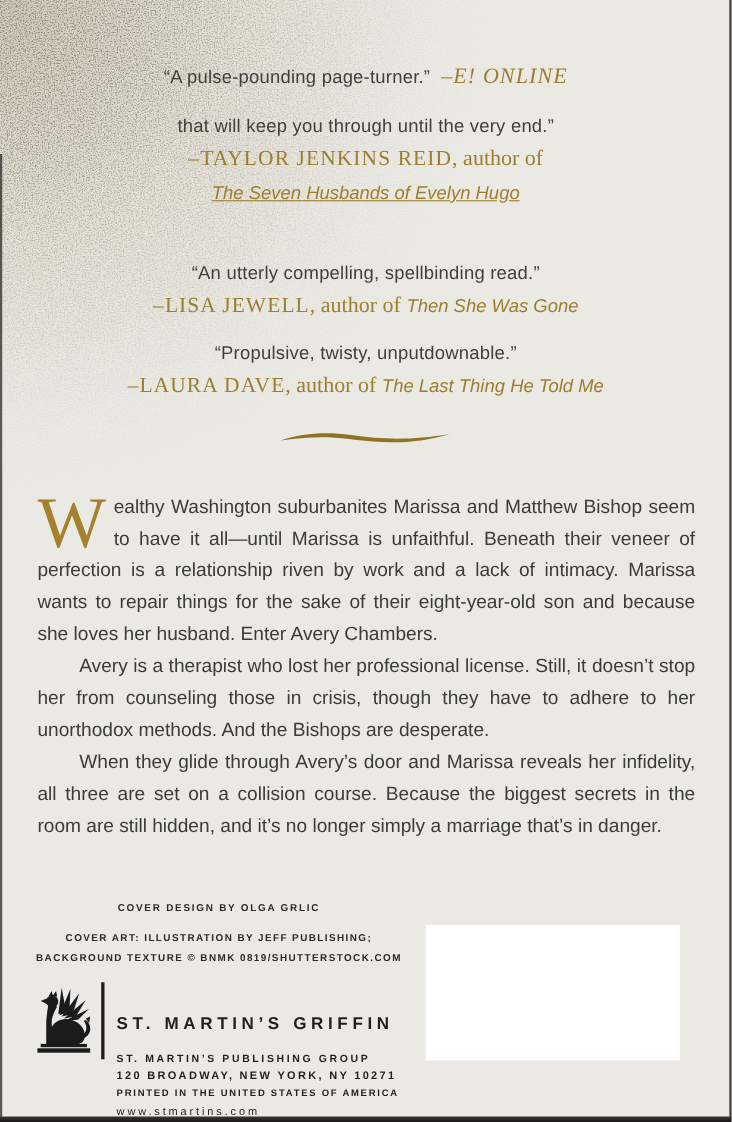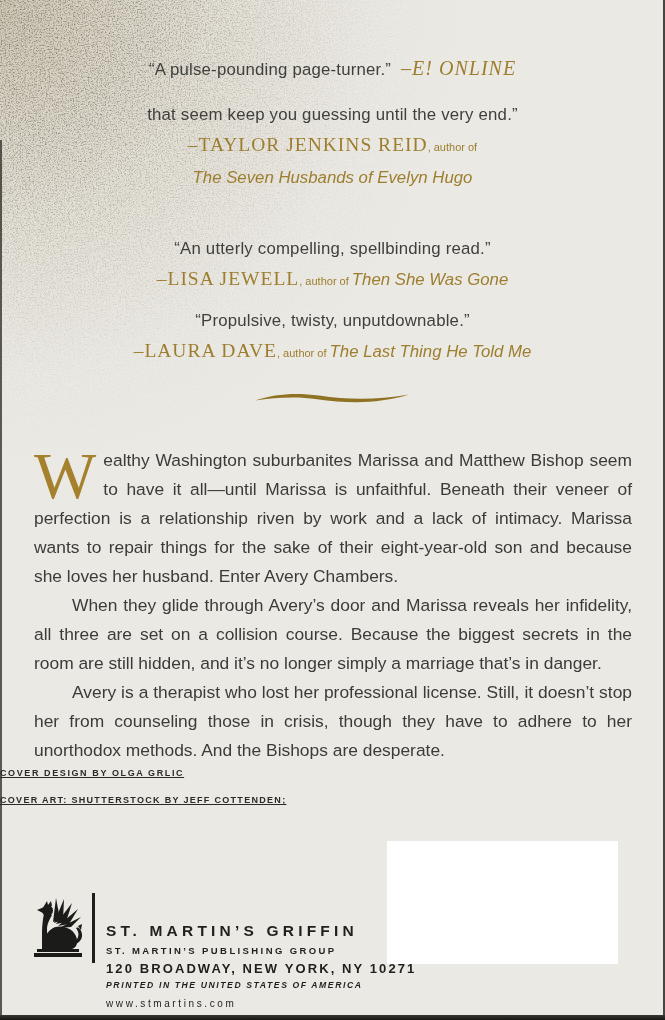--- a/index.html
+++ b/index.html
@@ -20,24 +20,24 @@
   .edge-left{left:0;top:140px;bottom:0;width:2px;}
   .edge-right{right:0;top:0;bottom:0;width:2px;background:rgba(42,40,36,0.85);}
   .edge-bottom{left:0;right:0;bottom:0;height:5px;background:linear-gradient(#3a3833,#181713);}
 
   
   .qblock{position:absolute;left:0;width:665px;text-align:center;}
   .qline{font-size:16.8px;line-height:29px;color:#3f3f3c;letter-spacing:0.2px;}
   .gold{color:#9d7e2f;}
   .src-serif-it{font-family:"Liberation Serif", serif;font-style:italic;font-size:20px;letter-spacing:1px;margin-left:10px;}
   .aname{font-family:"Liberation Serif", serif;font-size:19.5px;letter-spacing:1px;}
-  .arole{font-size:11px;}
+  .arole{font-size:20px;font-family:Liberation Serif, serif;}
   .awork{font-style:italic;font-size:16.8px;}
   .attr-line{line-height:31px;}
-  .work-line{line-height:30px;}
+  .work-line{line-height:30px;text-decoration:underline;}
   .q1{top:55px;}
   .q2{top:100px;}
   .q3{top:234px;}
   .q4{top:306px;}
 
   .swoosh{position:absolute;top:390px;left:253px;}
 
   
   .synopsis{
     position:absolute;top:446px;left:34px;width:598px;
@@ -49,35 +49,35 @@
   .dropcap{
     float:left;
     font-family:"Liberation Serif", serif;
     font-size:66px;line-height:54px;
     color:#a5812d;
     margin:3px 7px 0 0;
   }
 
   
   .credits{
-    position:absolute;top:768px;left:0;width:398px;text-align:left;
-    font-weight:bold;color:#2a2a27;text-decoration:underline;
+    position:absolute;top:820px;left:0;width:398px;text-align:center;
+    font-weight:bold;color:#2a2a27;
   }
   .credit-1{font-size:9px;letter-spacing:1.6px;margin-bottom:13px;}
   .credit-2{font-size:9px;letter-spacing:1.3px;line-height:18.5px;}
 
   
   .publisher{position:absolute;left:33px;top:886px;width:330px;}
   .griffin{position:absolute;left:0;top:6px;}
   .pub-rule{position:absolute;left:59px;top:7px;width:2.5px;height:70px;background:#1e1e1c;}
   .pub-text{position:absolute;left:73px;top:0;white-space:nowrap;color:#1f1f1d;}
   .imprint{font-size:15.5px;font-weight:bold;letter-spacing:4.2px;line-height:20px;margin-top:35px;}
-  .pgroup{font-size:9.5px;font-weight:bold;letter-spacing:2.4px;margin-top:4px;}
-  .paddr{font-size:13px;font-weight:bold;letter-spacing:2.1px;margin-top:4.5px;}
-  .pprint{font-size:8.6px;font-weight:bold;letter-spacing:1.6px;margin-top:4.5px;font-style:italic;}
+  .pgroup{font-size:9.5px;font-weight:bold;letter-spacing:2.4px;margin-top:16px;}
+  .paddr{font-size:10px;font-weight:bold;letter-spacing:2.1px;margin-top:4.5px;}
+  .pprint{font-size:8.6px;font-weight:bold;letter-spacing:1.6px;margin-top:4.5px;}
   .psite{font-size:10px;font-weight:normal;letter-spacing:2.6px;margin-top:8px;}
 
   .barcode-box{
     position:absolute;left:387px;top:841px;width:231px;height:123px;
     background:#ffffff;
   }
 </style>
 </head>
 <body>
 
@@ -106,48 +106,49 @@
     <g mask="url(#gmask)">
       <rect width="480" height="480" filter="url(#gf)"></rect>
     </g>
   </svg>
 
   <div class="qblock q1">
     <span class="qline">“A pulse-pounding page-turner.”</span><span class="gold src-serif-it">–E! ONLINE</span>
   </div>
 
   <div class="qblock q2">
-    <div class="qline">that seem keep you guessing until the very end.”</div>
+    <div class="qline">that will keep you through until the very end.”</div>
     <div class="attr-line gold"><span class="aname">–TAYLOR JENKINS REID</span><span class="arole">, author of</span></div>
     <div class="work-line gold awork">The Seven Husbands of Evelyn Hugo</div>
   </div>
 
   <div class="qblock q4">
     <div class="qline">“Propulsive, twisty, unputdownable.”</div>
     <div class="attr-line gold"><span class="aname">–LAURA DAVE</span><span class="arole">, author of </span><span class="awork">The Last Thing He Told Me</span></div>
   </div>
 
   <div class="qblock q3">
     <div class="qline">“An utterly compelling, spellbinding read.”</div>
     <div class="attr-line gold"><span class="aname">–LISA JEWELL</span><span class="arole">, author of </span><span class="awork">Then She Was Gone</span></div>
   </div>
 
   <svg class="swoosh" width="158" height="16" viewBox="0 0 158 16" aria-hidden="true">
     <path d="M2,10.5 C22,3.5 44,2.5 66,5.5 C96,9.8 122,10.2 156,4.5 C126,13.8 96,13.6 64,9.2 C42,6.2 22,7.8 2,10.5 Z" fill="#8f7224"></path>
   </svg>
 
   <div class="synopsis">
     <p><span class="dropcap">W</span><span>ealthy Washington suburbanites Marissa and Matthew Bishop seem to have it all—until Marissa is unfaithful. Beneath their veneer of perfection is a relationship riven by work and a lack of intimacy. Marissa wants to repair things for the sake of their eight-year-old son and because she loves her husband. Enter Avery Chambers.</span></p>
+    <p class="p-indent">Avery is a therapist who lost her professional license. Still, it doesn’t stop her from counseling those in crisis, though they have to adhere to her unorthodox methods. And the Bishops are desperate.</p>
     <p class="p-indent">When they glide through Avery’s door and Marissa reveals her infidelity, all three are set on a collision course. Because the biggest secrets in the room are still hidden, and it’s no longer simply a marriage that’s in danger.</p>
-    <p class="p-indent">Avery is a therapist who lost her professional license. Still, it doesn’t stop her from counseling those in crisis, though they have to adhere to her unorthodox methods. And the Bishops are desperate.</p>
   </div>
 
   <div class="credits">
     <div class="credit-1">COVER DESIGN BY OLGA GRLIC</div>
-    <div class="credit-2">COVER ART: SHUTTERSTOCK BY JEFF COTTENDEN;</div>
+    <div class="credit-2">COVER ART: ILLUSTRATION BY JEFF PUBLISHING;</div>
+    <div class="credit-2">BACKGROUND TEXTURE © BNMK 0819/SHUTTERSTOCK.COM</div>
   </div>
 
   <div class="publisher">
     <svg class="griffin" width="54" height="66" viewBox="0 0 54 66" aria-hidden="true">
       <g fill="#1b1b19">
 
         <path d="M20,30 L23,6 L27,27 Z"></path>
         <path d="M21,31 L31,7 L30,28 Z"></path>
         <path d="M23,32 L39,11 L33,30 Z"></path>
         <path d="M25,34 L45,17 L36,32 Z"></path>

